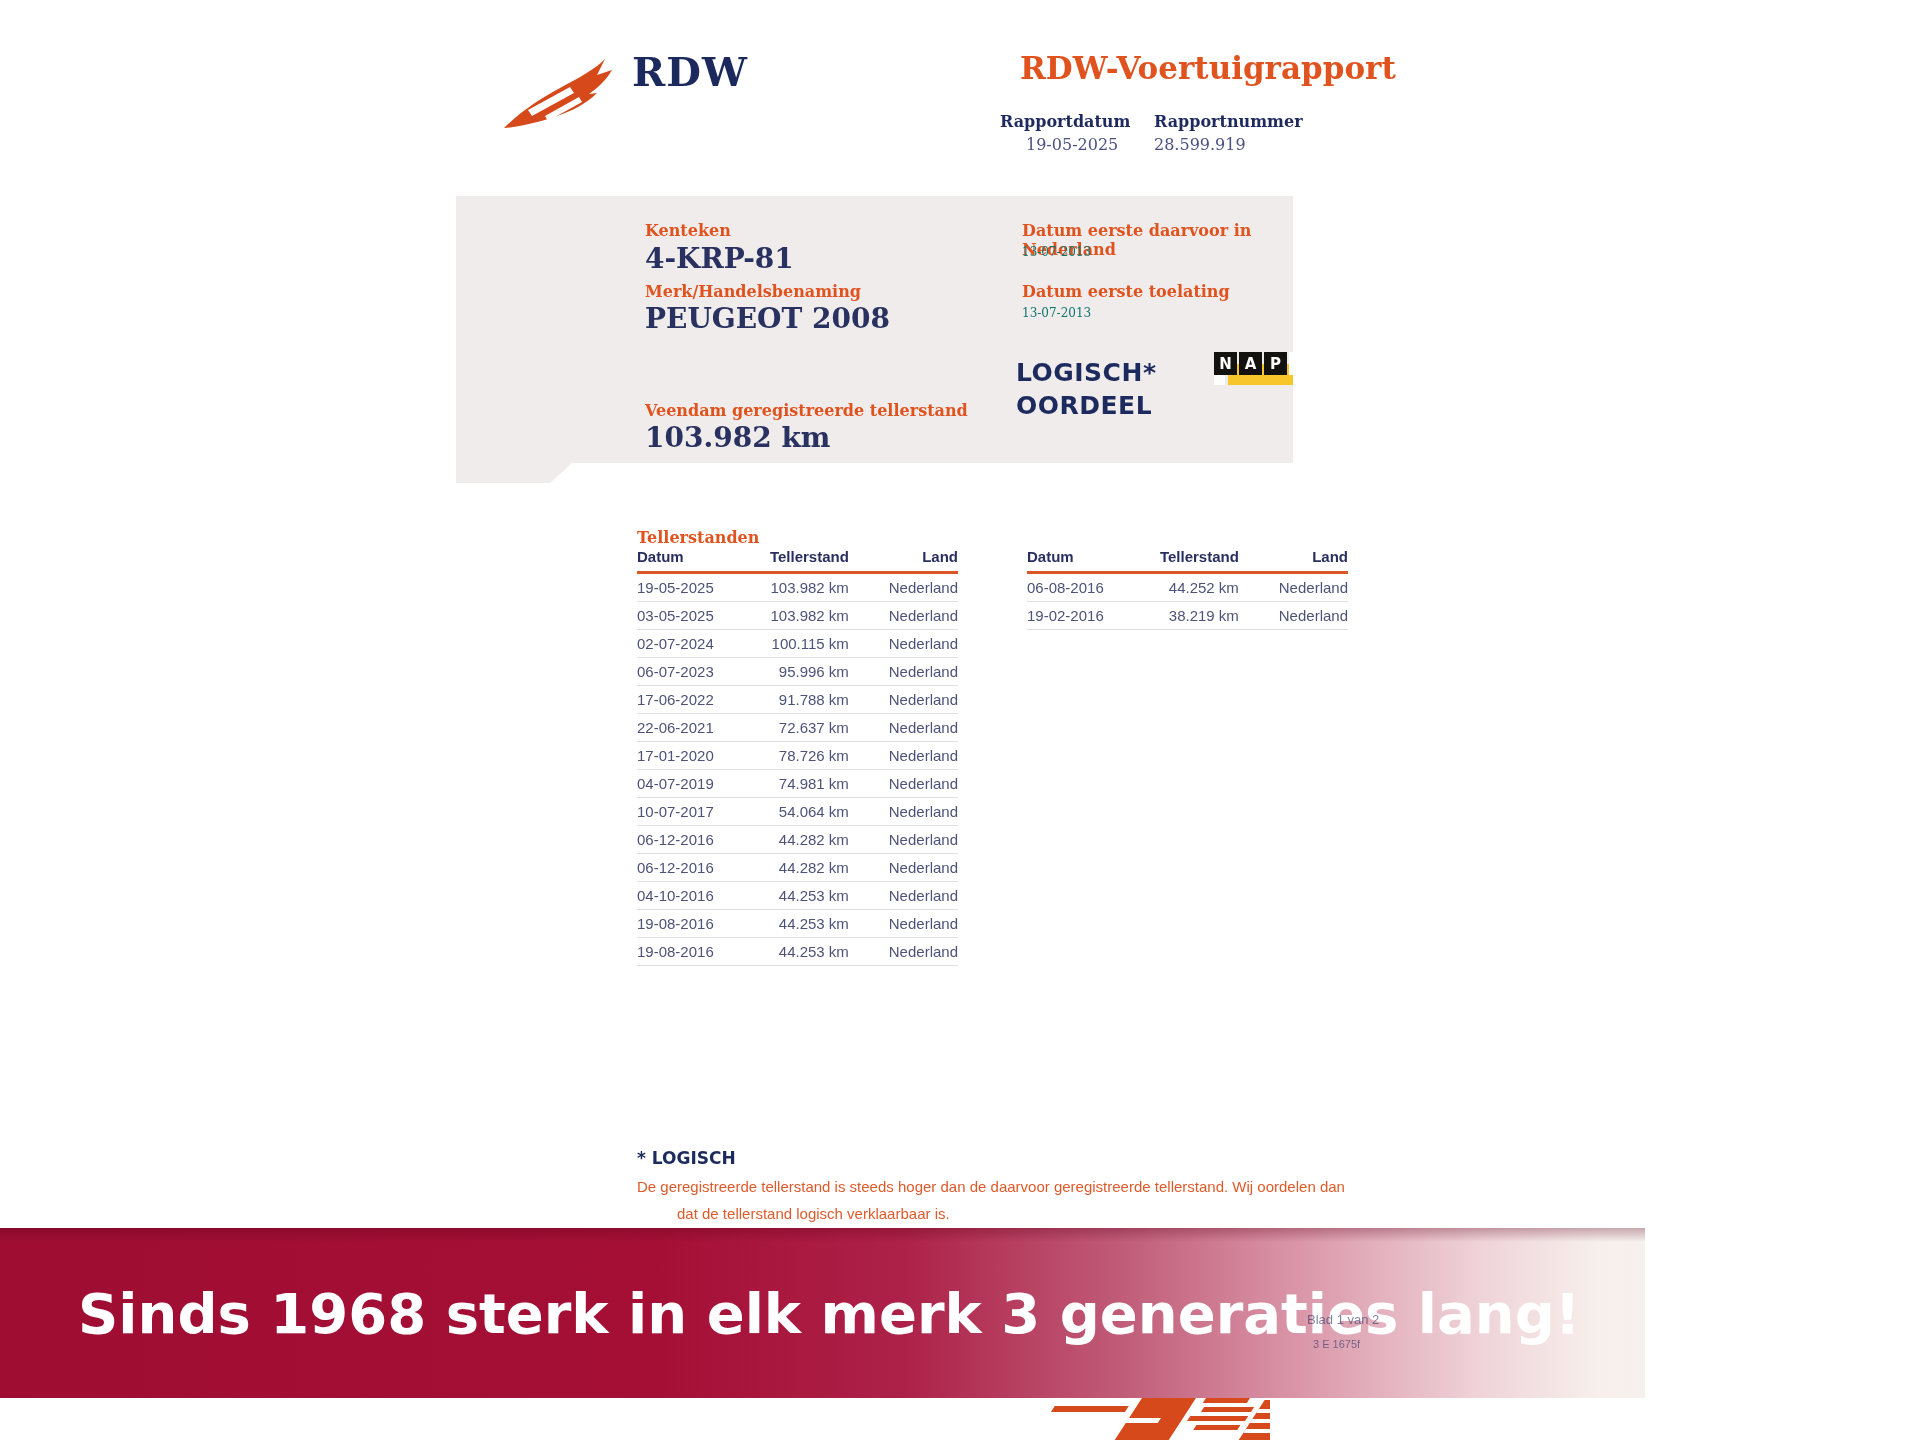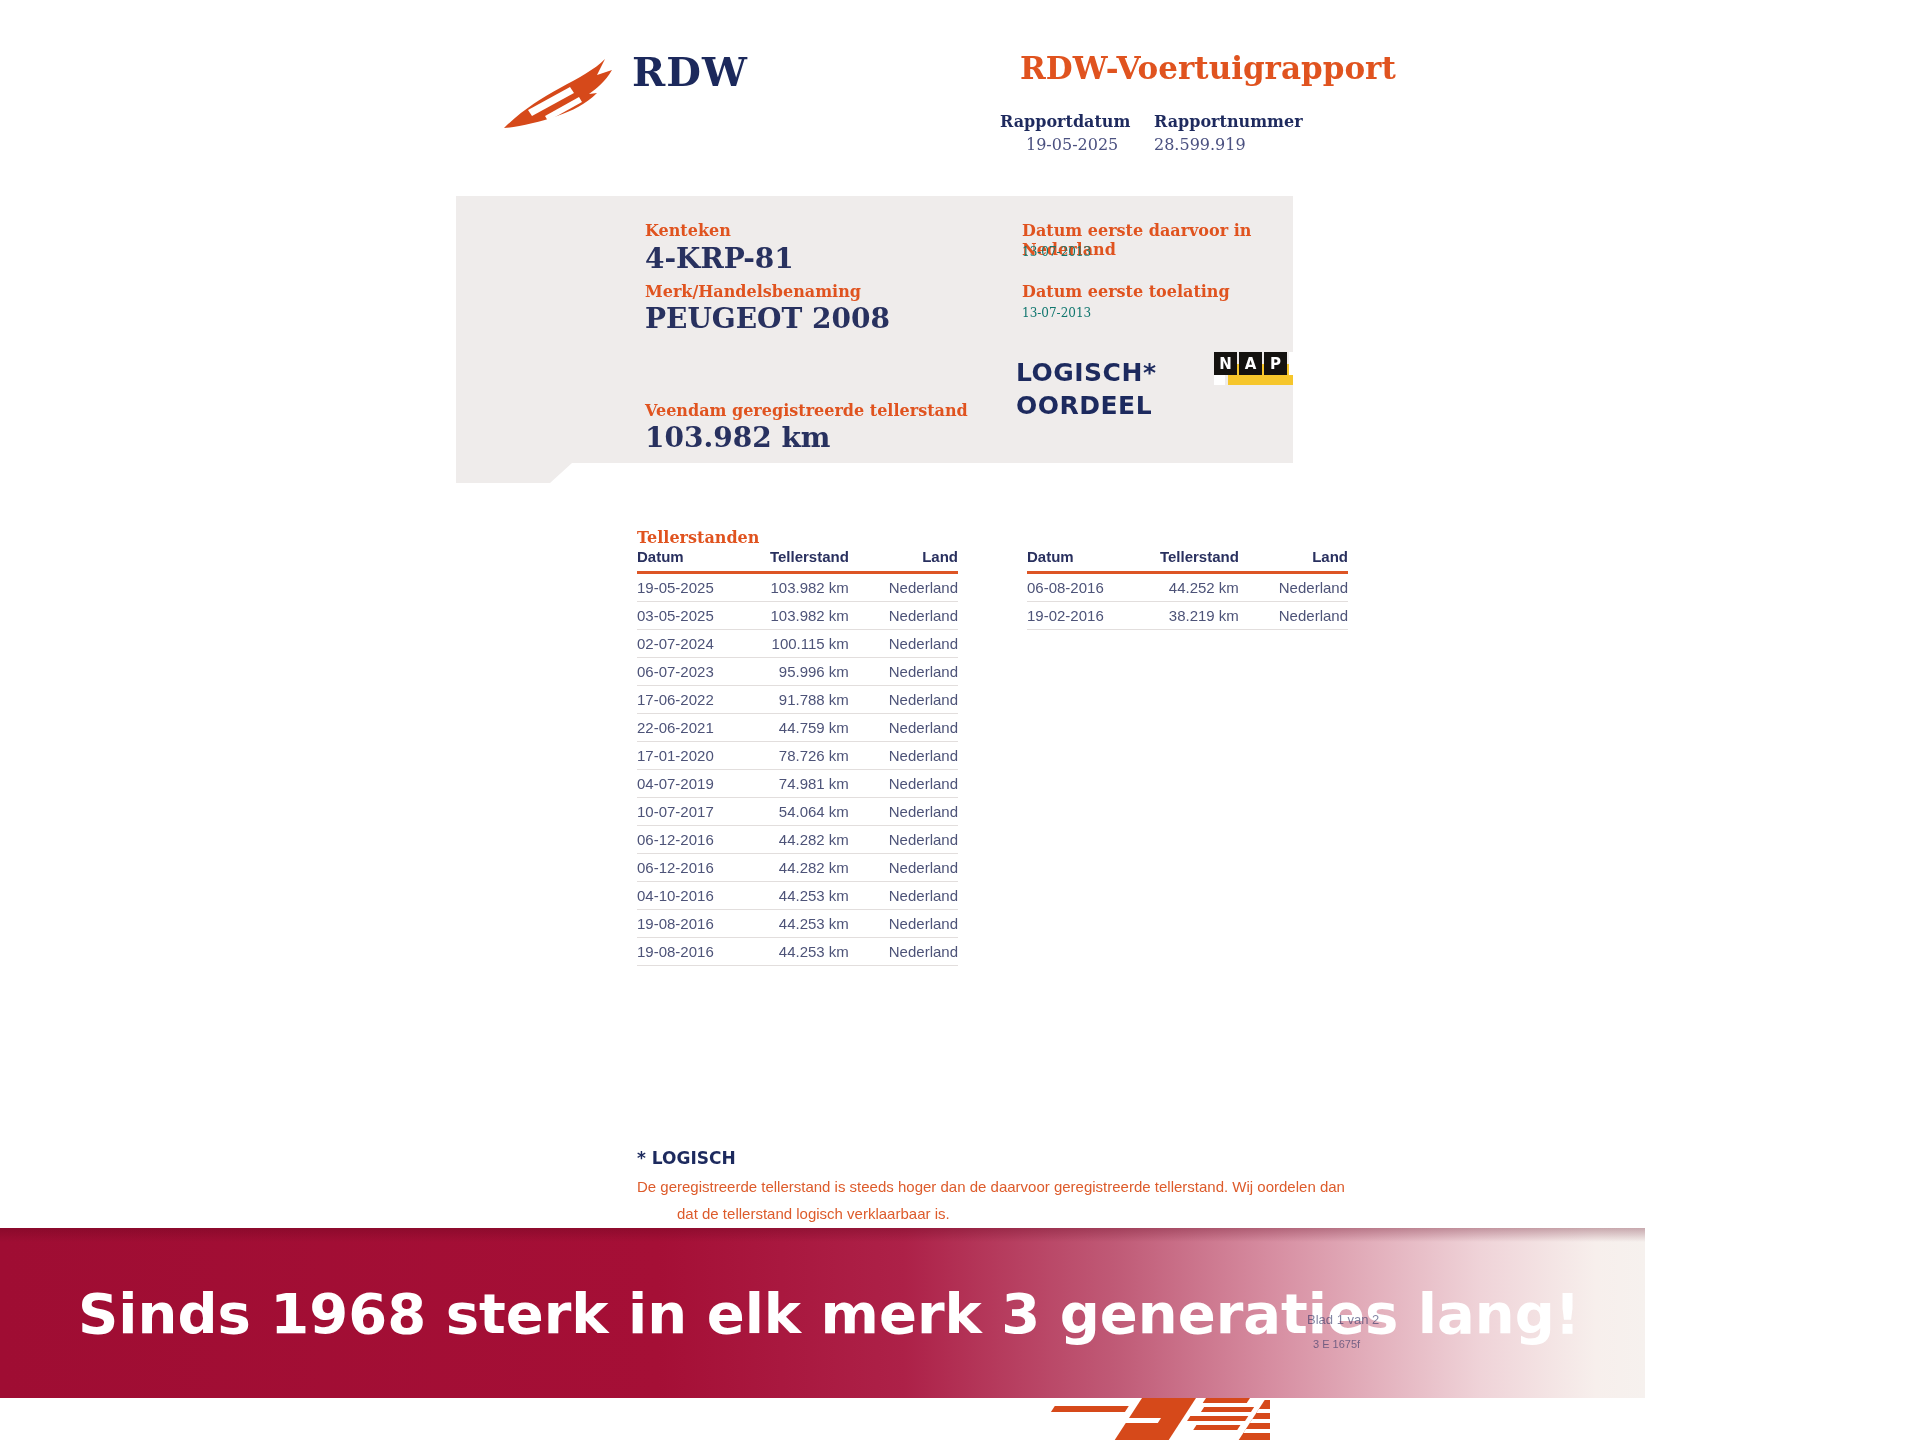--- a/index.html
+++ b/index.html
@@ -232,21 +232,21 @@
         <td>95.996 km</td>
         <td>Nederland</td>
       </tr>
       <tr>
         <td>17-06-2022</td>
         <td>91.788 km</td>
         <td>Nederland</td>
       </tr>
       <tr>
         <td>22-06-2021</td>
-        <td>44.759 km</td>
+        <td>72.637 km</td>
         <td>Nederland</td>
       </tr>
       <tr>
         <td>17-01-2020</td>
         <td>78.726 km</td>
         <td>Nederland</td>
       </tr>
       <tr>
         <td>04-07-2019</td>
         <td>74.981 km</td>

